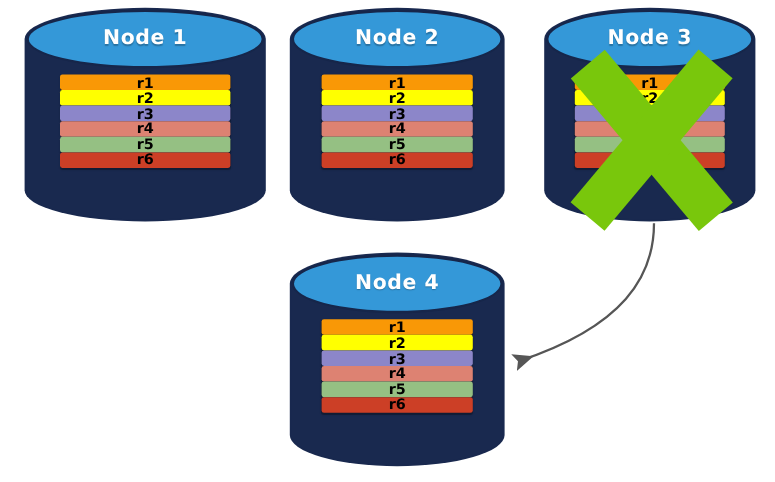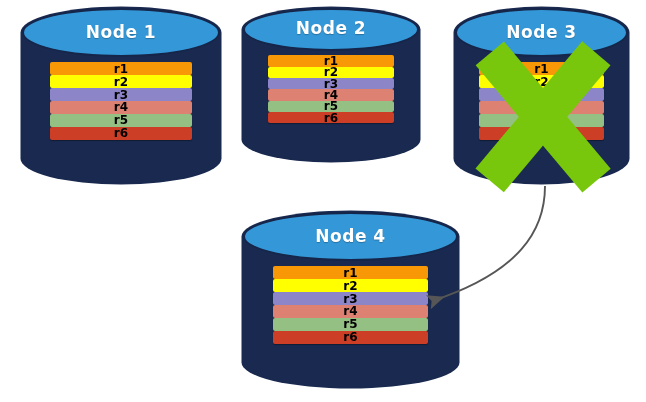--- a/index.html
+++ b/index.html
@@ -128,21 +128,21 @@
         </div>
       <div class="row" style="background:#95c083;">
           <span>r5</span>
         </div>
       <div class="row" style="background:#cc3f26;">
           <span>r6</span>
         </div>
     </div>
   </div>
 
-  <div class="node" style="left:243px; top:8px; width:176px; height:153px;">
+  <div class="node" style="left:243px; top:8px; width:176px; height:175px;">
     <div class="cyl-body"></div>
     <div class="cyl-top">
       <span class="node-title">Node  2</span>
     </div>
     <div class="rows">
       <div class="row" style="background:#f99806;">
           <span>r1</span>
         </div>
       <div class="row" style="background:#ffff00;">
           <span>r2</span>
@@ -187,21 +187,21 @@
           <span>r6</span>
         </div>
     </div>
   </div>
 
   <div class="x-mark" style="left:487px; top:48px; width:112px; height:138px;">
     <div class="bar a"></div>
     <div class="bar b"></div>
   </div>
 
-  <div class="node" style="left:243px; top:212px; width:176px; height:175px;padding-left:39px;">
+  <div class="node" style="left:243px; top:212px; width:176px; height:175px;">
     <div class="cyl-body"></div>
     <div class="cyl-top">
       <span class="node-title">Node  4</span>
     </div>
     <div class="rows">
       <div class="row" style="background:#f99806;">
           <span>r1</span>
         </div>
       <div class="row" style="background:#ffff00;">
           <span>r2</span>

